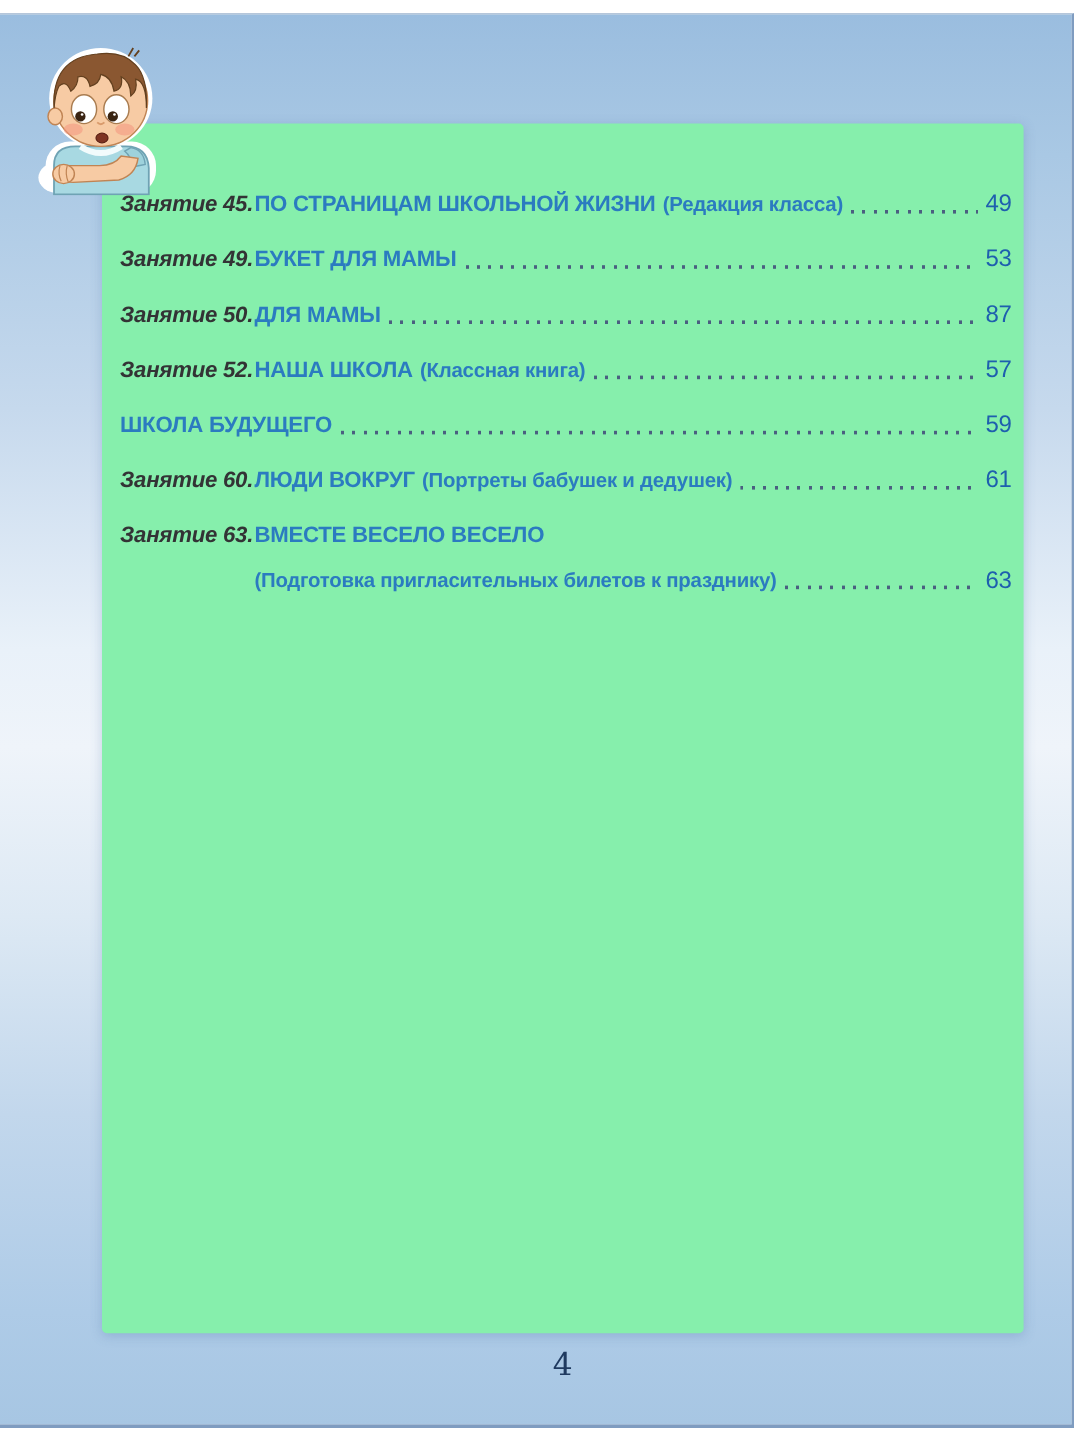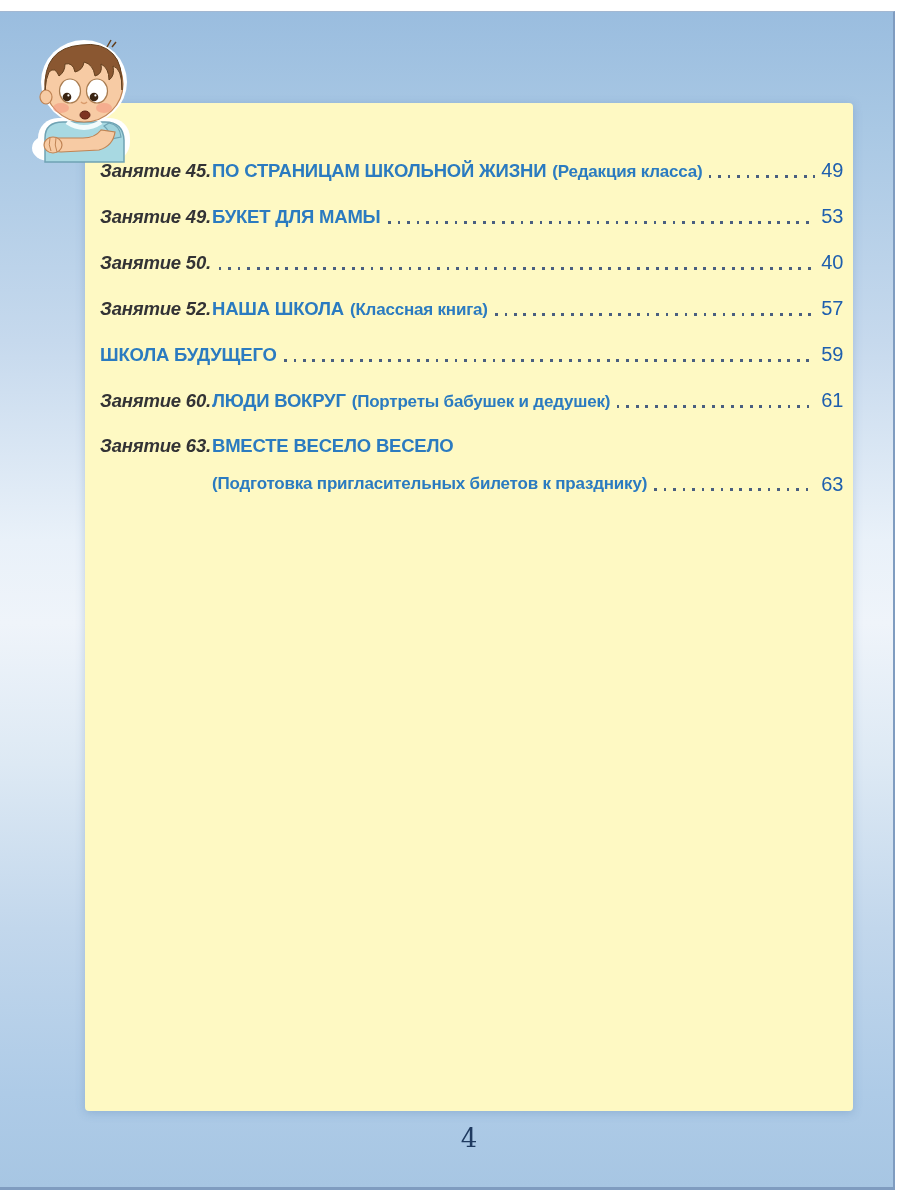--- a/index.html
+++ b/index.html
@@ -12,21 +12,21 @@
     position:absolute;left:0;top:11px;right:5px;bottom:10px;
     background:linear-gradient(180deg,
       #9abddf 0%, #a9c8e4 10%, #c6d9ed 28%, #e9f1f9 45%, #eff4fa 52%,
       #dde9f4 64%, #c2d7ec 78%, #aecbe7 92%, #a7c6e3 100%);
     border-top:1px solid #a3b8d2;
     border-right:2px solid #7f9cc0;
     border-bottom:3px solid #7f9cc0;
   }
   .content-panel{
     position:absolute;left:85px;top:103px;width:768px;height:1008px;
-    background:#fef9c3;border-radius:4px;
+    background:#86efac;border-radius:4px;
     box-shadow:0 2px 10px rgba(70,110,160,0.28);
   }
   .toc{
     position:absolute;left:15px;right:10px;top:44px;
   }
   .row{
     display:flex;align-items:baseline;height:46px;line-height:46px;
     white-space:nowrap;
   }
   .row.cont{height:30px;line-height:30px;align-items:center;}
@@ -75,22 +75,23 @@
         <span class="pg">49</span>
       </div>
       <div class="row">
         <span class="lbl">Занятие 49.</span>
         <span class="ttl">БУКЕТ ДЛЯ МАМЫ</span>
         <span class="lead"></span>
         <span class="pg">53</span>
       </div>
       <div class="row">
         <span class="lbl">Занятие 50.</span>
+        <span class="ttl">ДЛЯ МАМЫ</span>
         <span class="lead"></span>
-        <span class="pg">40</span>
+        <span class="pg">87</span>
       </div>
       <div class="row">
         <span class="lbl">Занятие 52.</span>
         <span class="ttl">НАША ШКОЛА</span>
         <span class="sub">(Классная книга)</span>
         <span class="lead"></span>
         <span class="pg">57</span>
       </div>
       <div class="row">
         <span class="ttl">ШКОЛА БУДУЩЕГО</span>

